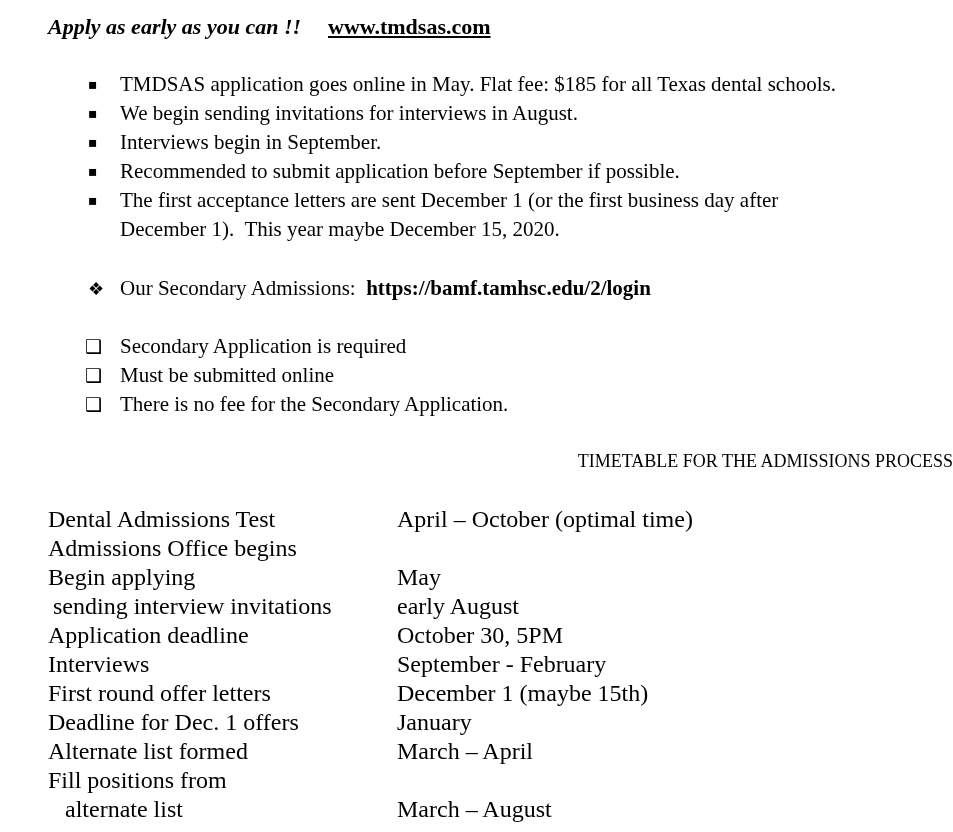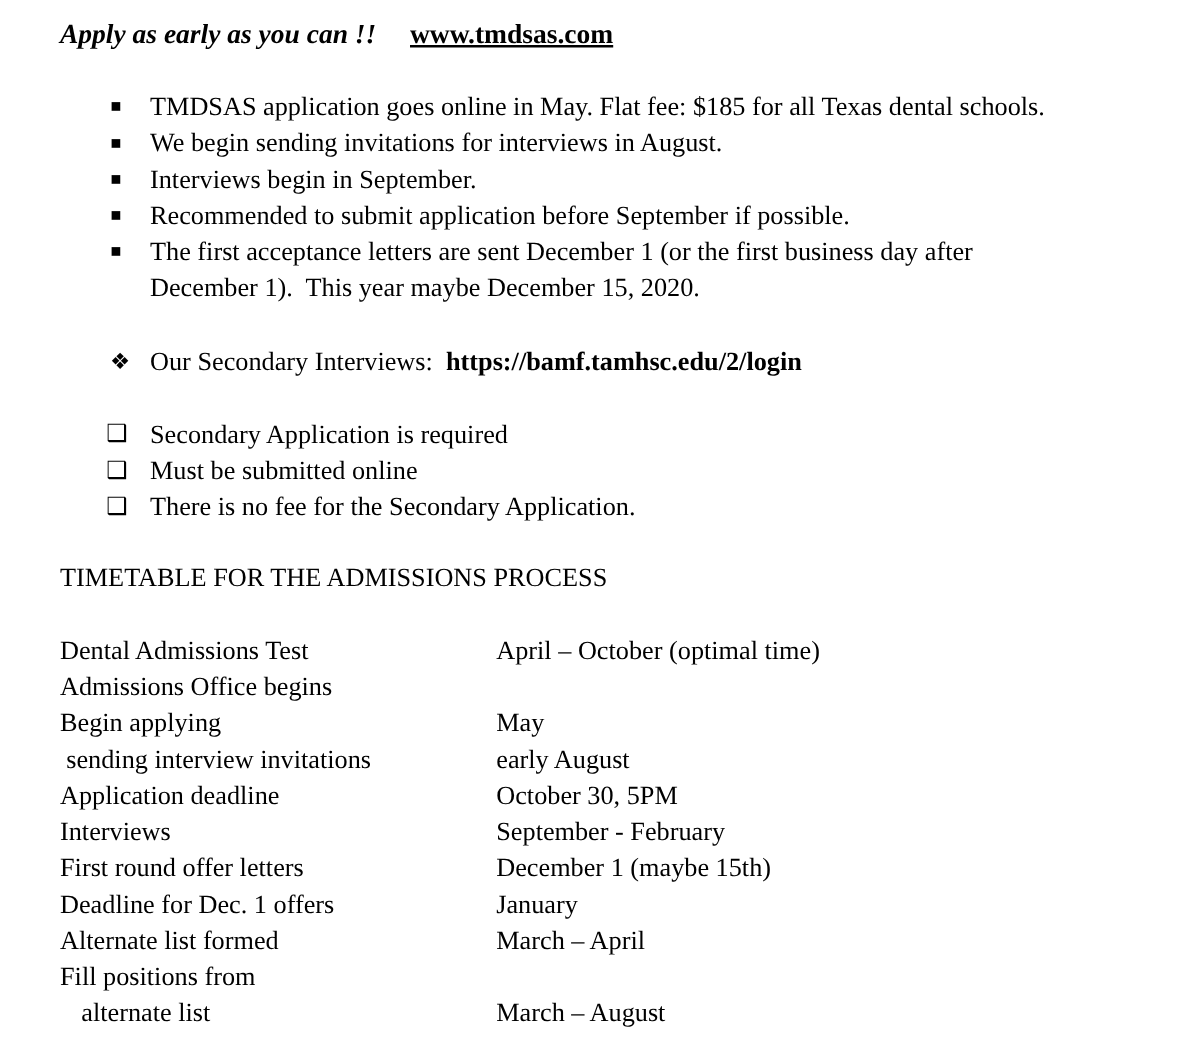--- a/index.html
+++ b/index.html
@@ -26,22 +26,22 @@
     font-family: "DejaVu Sans", sans-serif; line-height: 29px;
   }
   .marker-col.cb { padding-left: 37px; }
   .sq  { font-size: 14px; }
   .dia { font-size: 18px; }
   .chk { font-size: 19px; }
   .li-text { flex: 1; line-height: 29px; font-size: 21px; white-space: pre-wrap; }
   .bold { font-weight: bold; text-align: right; }
 
   
-  .t-heading { font-size: 21px; line-height: 29px; }
-  .trow { display: flex; line-height: 29px; font-size: 21px; }
+  .t-heading { font-size: 18px; line-height: 29px; text-align: right; }
+  .trow { display: flex; line-height: 29px; font-size: 24px; }
   .tlabel { width: 349px; flex: 0 0 349px; white-space: pre; box-sizing: border-box; }
   .tlabel.ind1 { padding-left: 5px; }
   .tlabel.ind2 { padding-left: 17px; }
   .tval { white-space: pre; }
 </style>
 </head>
 <body>
 
 <div class="page">
 
@@ -72,21 +72,21 @@
       <span class="marker-col sq">▪</span>
       <span class="li-text">The first acceptance letters are sent December 1 (or the first business day after
 December 1).  This year maybe December 15, 2020.</span>
     </div>
   </div>
 
   <div class="sp30"></div>
 
   <div class="li">
     <span class="marker-col dia">❖</span>
-    <span class="li-text"><span>Our Secondary Interviews:  </span><span class="bold">https://bamf.tamhsc.edu/2/login</span></span>
+    <span class="li-text"><span>Our Secondary Admissions:  </span><span class="bold">https://bamf.tamhsc.edu/2/login</span></span>
   </div>
 
   <div class="sp29"></div>
 
   <div>
     <div class="li">
       <span class="marker-col cb chk">❑</span>
       <span class="li-text">Secondary Application is required</span>
     </div>
     <div class="li">

